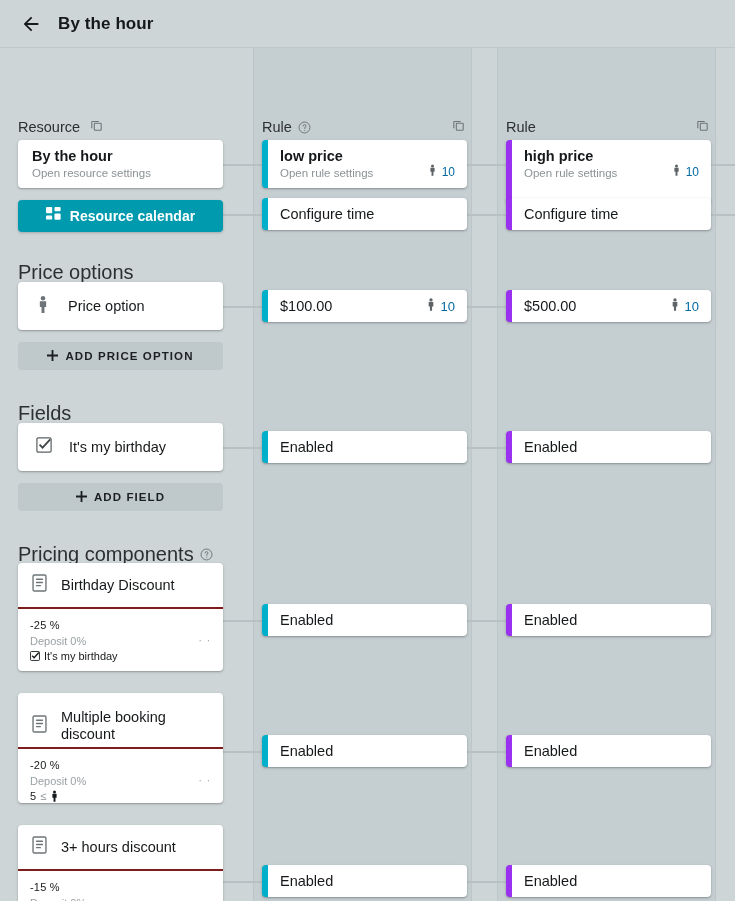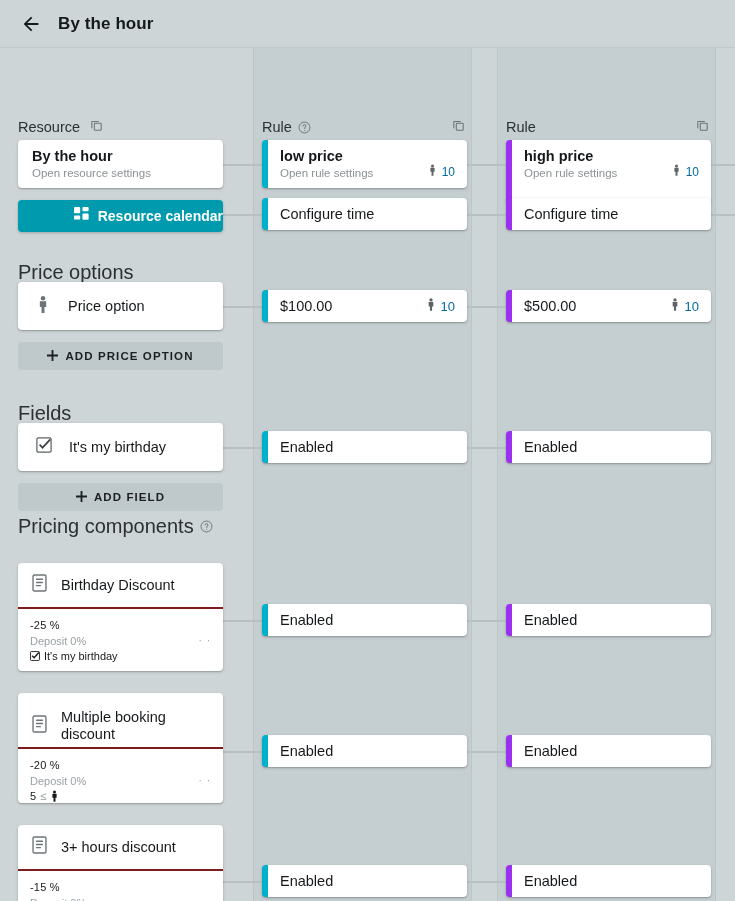--- a/index.html
+++ b/index.html
@@ -121,21 +121,21 @@
 
   
   .calendar-btn {
     position: absolute;
     background: #009aae;
     color: #fff;
     border-radius: 4px;
     height: 32px;
     display: flex;
     align-items: center;
-    justify-content: flex-end;
+    justify-content: center;
     gap: 9px;
     font-size: 14px;
     font-weight: 600;
     box-shadow: 0 1px 3px rgba(0,0,0,.22);
     cursor: pointer;
     width: 205px;
     left: 18px;
   }
 
   
@@ -318,21 +318,21 @@
 
   <div class="add-btn" style="top:435px;">
     <span>
       <svg width="11" height="11" viewBox="0 0 12 12" fill="#1c1f21">
           <path d="M5 0h2v5h5v2H7v5H5V7H0V5h5z"></path>
         </svg>
     </span>
     <span>ADD FIELD</span>
   </div>
 
-  <div class="section-label" style="top:467px;">
+  <div class="section-label" style="top:495px;">
     <span>Pricing components</span>
     <span class="help-icon">
       <svg width="13" height="13" viewBox="0 0 20 20" fill="none" stroke="#6d7477" stroke-width="1.5">
         <circle cx="10" cy="10" r="8.4"></circle>
         <path d="M7.8 7.6a2.2 2.2 0 1 1 2.6 2.3v1.6" stroke-linecap="round"></path>
         <circle cx="10.3" cy="14.3" r=".85" fill="#6d7477" stroke="none"></circle>
       </svg>
     </span>
   </div>
 

